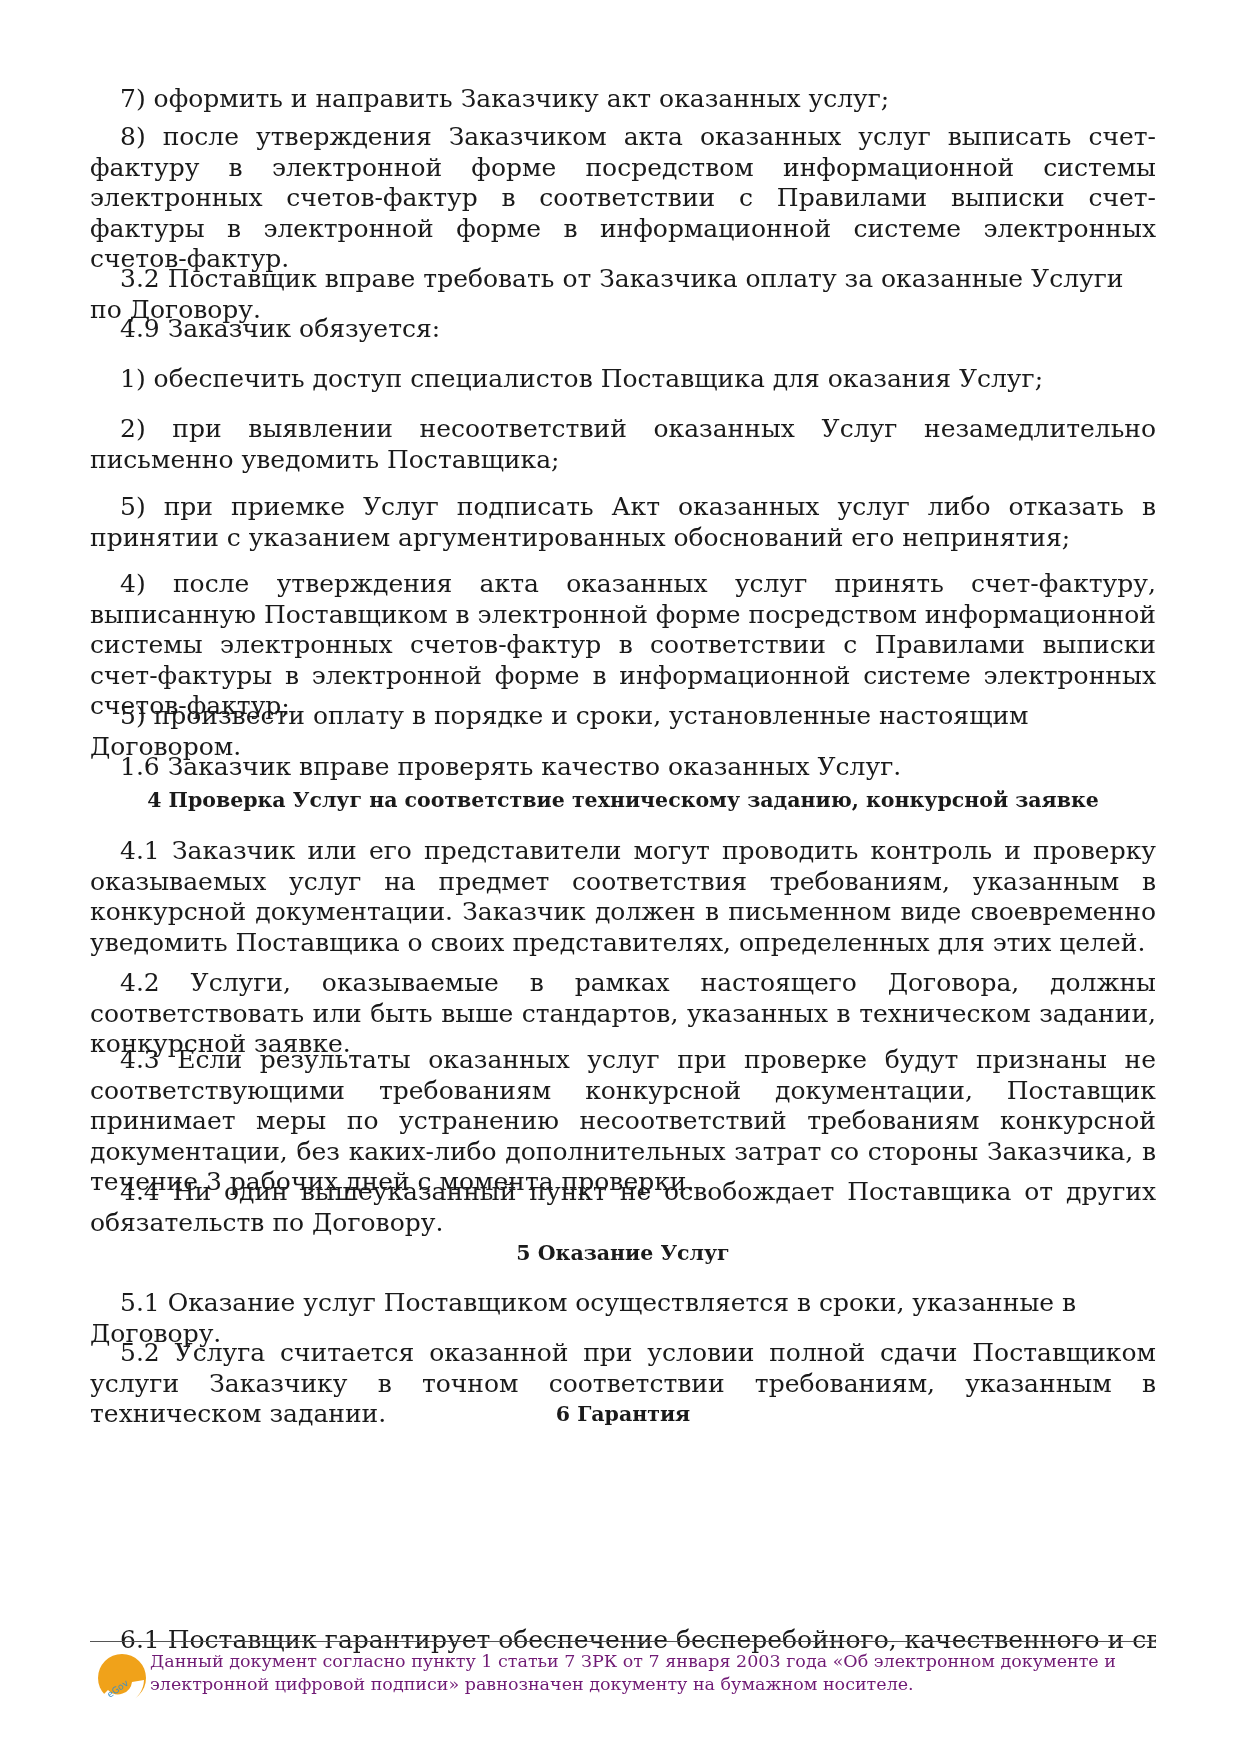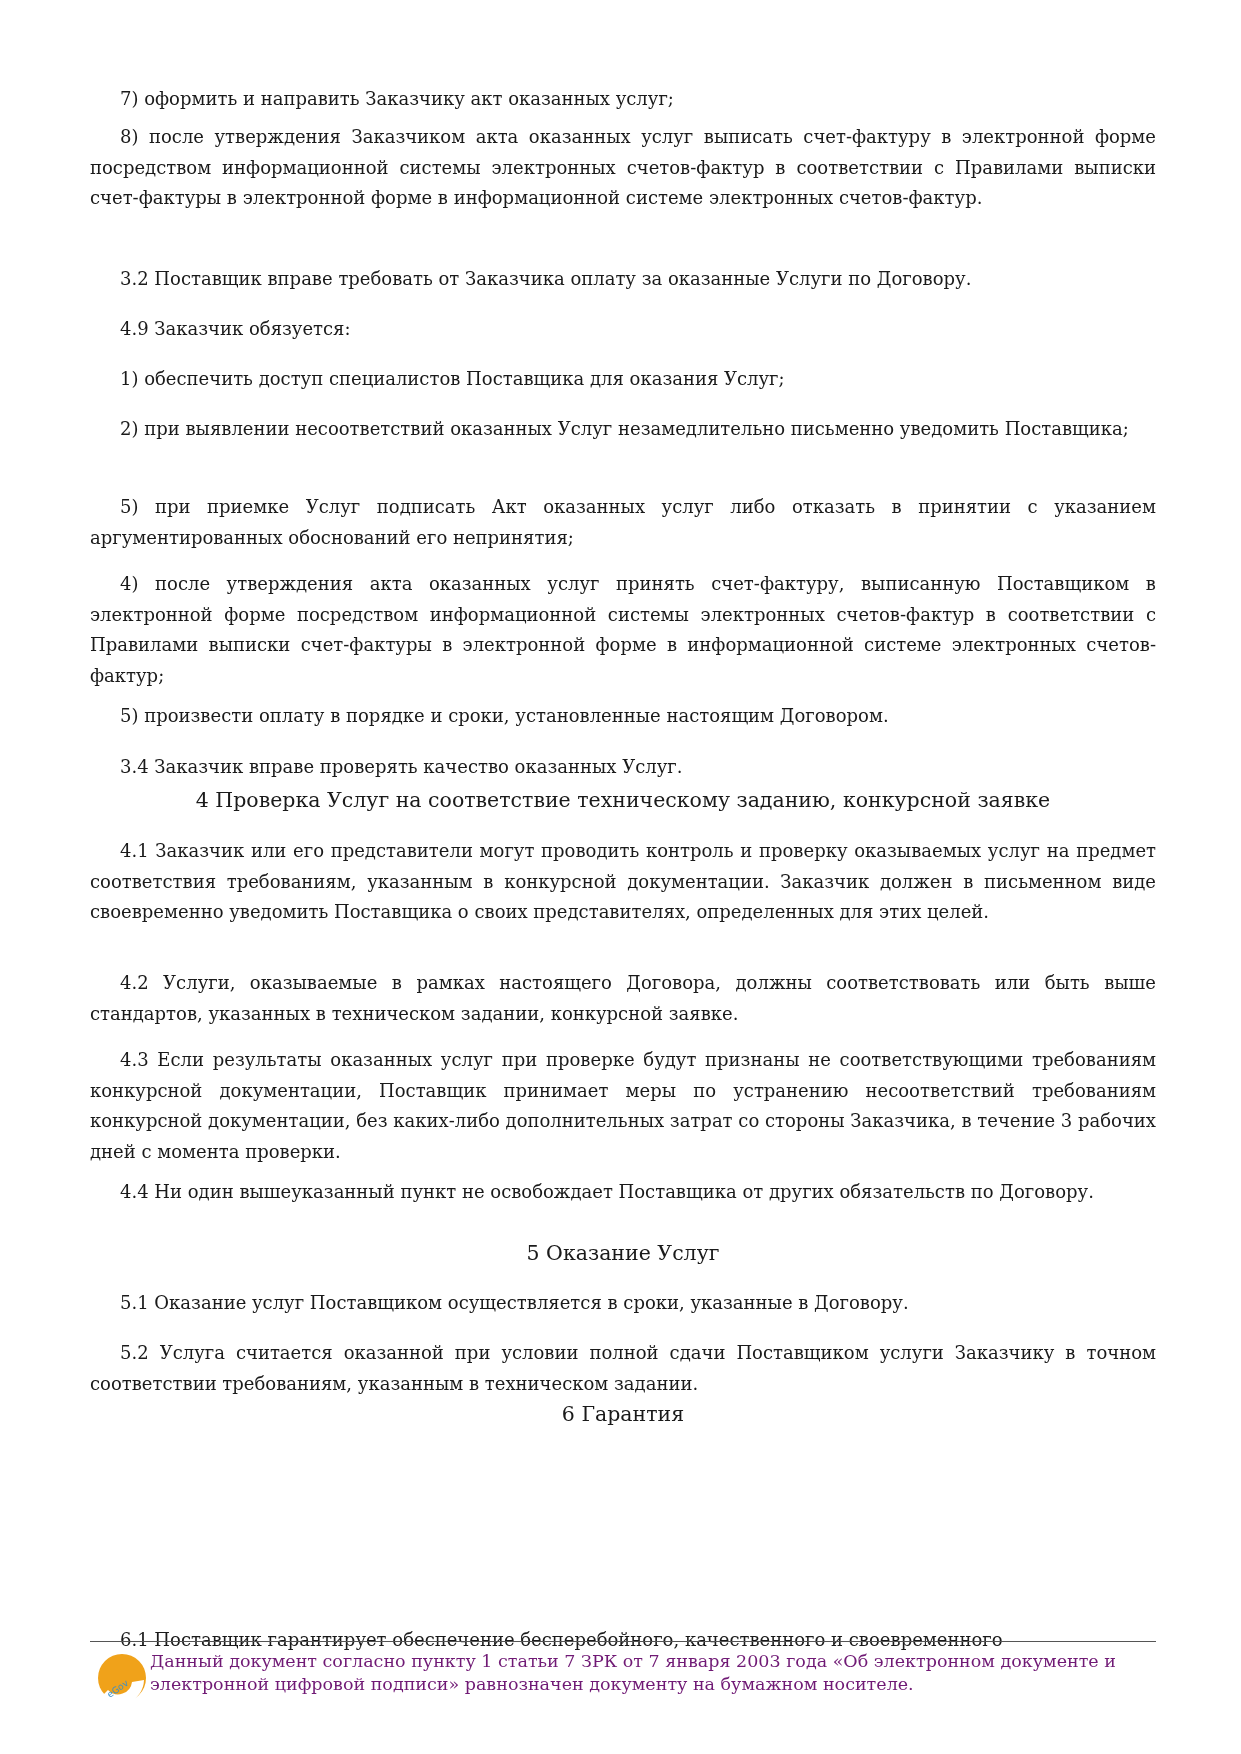--- a/index.html
+++ b/index.html
@@ -1,42 +1,42 @@
 <!DOCTYPE html>
 <html><head>
 <meta charset="utf-8">
 <style>
   html, body { margin: 0; padding: 0; background: #ffffff; }
   body { width: 1241px; height: 1754px; position: relative; overflow: hidden;
          font-family: "DejaVu Serif", "Liberation Serif", serif; color: #1a1a1a; }
   .page { position: absolute; left: 90px; top: 0; width: 1066px; }
-  .p { position: absolute; left: 0; width: 1066px; font-size: 18px; line-height: 30.5px;
+  .p { position: absolute; left: 0; width: 1066px; font-size: 25px; line-height: 30.5px;
        text-align: justify; text-indent: 30px; margin: 0; }
   .p.nojust { text-align: left; }
   .h { position: absolute; left: 0; width: 1066px; font-size: 20.5px; line-height: 30px;
-       text-align: center; font-weight: normal; margin: 0; }
+       text-align: center; font-weight: bold; margin: 0; }
   .footer-line { position: absolute; left: 90px; top: 1641px; width: 1066px; height: 1px; background: #555; }
   .stamp { position: absolute; left: 92px; top: 1650px; width: 56px; height: 52px; }
   .footnote { position: absolute; left: 150px; top: 1650px; width: 1000px; font-size: 17.5px;
               line-height: 23px; margin: 0; color: #701a75; }
 </style>
 </head>
 <body>
 
 <div class="page">
   <p class="p nojust" style="top:84px">7) оформить и направить Заказчику акт оказанных услуг;</p>
   <p class="p" style="top:122px">8) после утверждения Заказчиком акта оказанных услуг выписать счет-фактуру в электронной форме посредством информационной системы электронных счетов-фактур в соответствии с Правилами выписки счет-фактуры в электронной форме в информационной системе электронных счетов-фактур.</p>
   <p class="p nojust" style="top:264px">3.2 Поставщик вправе требовать от Заказчика оплату за оказанные Услуги по Договору.</p>
   <p class="p nojust" style="top:314px">4.9 Заказчик обязуется:</p>
   <p class="p nojust" style="top:364px">1) обеспечить доступ специалистов Поставщика для оказания Услуг;</p>
   <p class="p" style="top:414px">2) при выявлении несоответствий оказанных Услуг незамедлительно письменно уведомить Поставщика;</p>
   <p class="p" style="top:492px">5) при приемке Услуг подписать Акт оказанных услуг либо отказать в принятии с указанием аргументированных обоснований его непринятия;</p>
   <p class="p" style="top:569px">4) после утверждения акта оказанных услуг принять счет-фактуру, выписанную Поставщиком в электронной форме посредством информационной системы электронных счетов-фактур в соответствии с Правилами выписки счет-фактуры в электронной форме в информационной системе электронных счетов-фактур;</p>
   <p class="p nojust" style="top:701px">5) произвести оплату в порядке и сроки, установленные настоящим Договором.</p>
-  <p class="p nojust" style="top:752px">3.4 Заказчик вправе проверять качество оказанных Услуг.</p>
+  <p class="p nojust" style="top:752px">1.6 Заказчик вправе проверять качество оказанных Услуг.</p>
   <h2 class="h" style="top:785px">4 Проверка Услуг на соответствие техническому заданию, конкурсной заявке</h2>
   <p class="p" style="top:836px">4.1 Заказчик или его представители могут проводить контроль и проверку оказываемых услуг на предмет соответствия требованиям, указанным в конкурсной документации. Заказчик должен в письменном виде своевременно уведомить Поставщика о своих представителях, определенных для этих целей.</p>
   <p class="p" style="top:968px">4.2 Услуги, оказываемые в рамках настоящего Договора, должны соответствовать или быть выше стандартов, указанных в техническом задании, конкурсной заявке.</p>
   <p class="p" style="top:1045px">4.3 Если результаты оказанных услуг при проверке будут признаны не соответствующими требованиям конкурсной документации, Поставщик принимает меры по устранению несоответствий требованиям конкурсной документации, без каких-либо дополнительных затрат со стороны Заказчика, в течение 3 рабочих дней с момента проверки.</p>
   <p class="p" style="top:1177px">4.4 Ни один вышеуказанный пункт не освобождает Поставщика от других обязательств по Договору.</p>
   <h2 class="h" style="top:1238px">5 Оказание Услуг</h2>
   <p class="p nojust" style="top:1288px">5.1 Оказание услуг Поставщиком осуществляется в сроки, указанные в Договору.</p>
   <p class="p" style="top:1338px">5.2 Услуга считается оказанной при условии полной сдачи Поставщиком услуги Заказчику в точном соответствии требованиям, указанным в техническом задании.</p>
   <h2 class="h" style="top:1399px">6 Гарантия</h2>
   <p class="p nojust" style="top:1625px; white-space:nowrap; overflow:hidden; height:30px;">6.1 Поставщик гарантирует обеспечение бесперебойного, качественного и своевременного</p>

